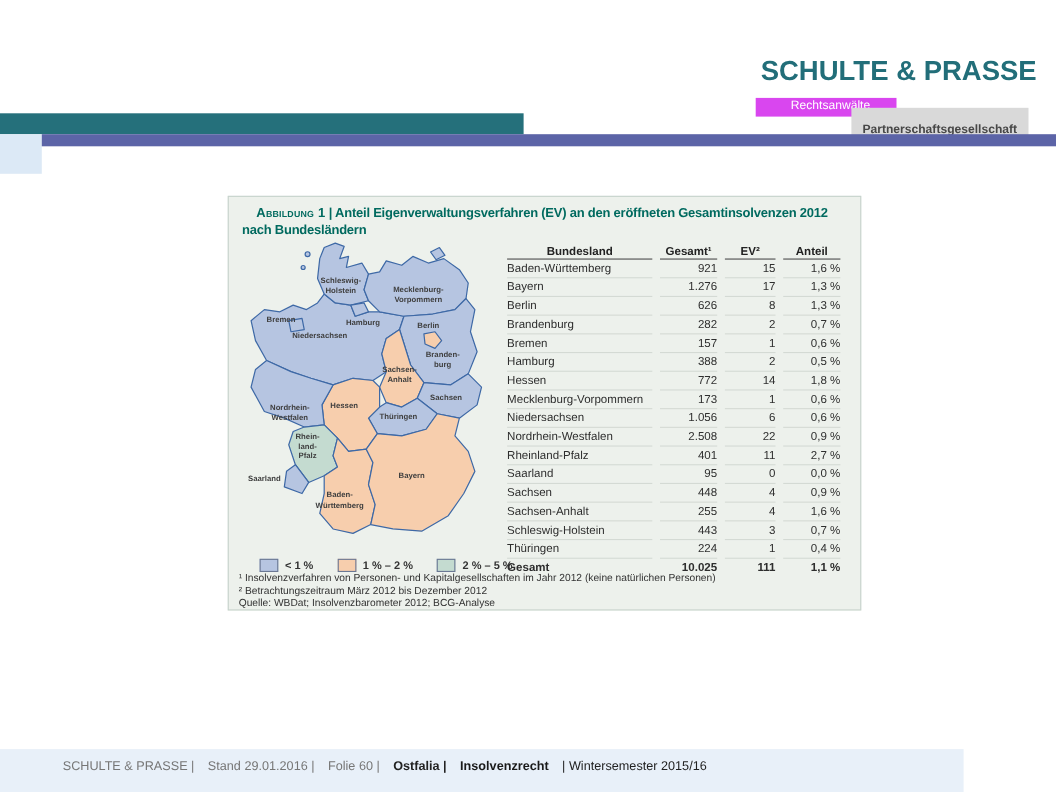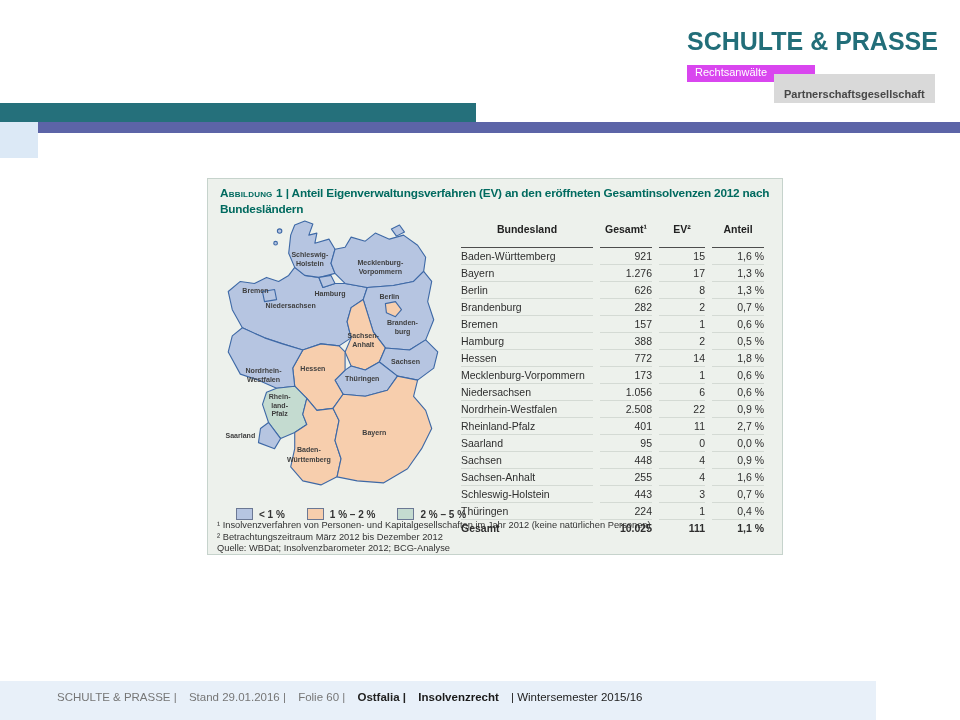--- a/index.html
+++ b/index.html
@@ -1,21 +1,21 @@
 <!DOCTYPE html>
 <html><head>
 <meta charset="utf-8">
 <style>
   html,body { margin:0; padding:0; background:#888; }
   .slide {
     position:relative; width:960px; height:720px; background:#ffffff;
     font-family:"Liberation Sans", sans-serif; overflow:hidden; margin:0 auto;
   }
   
-  .logo { position:absolute; left:687px; top:28px; width:260px; }
+  .logo { position:absolute; left:687px; top:52px; width:260px;text-align:center; }
   .logo-title { color:#226e79; font-weight:bold; font-size:25px; letter-spacing:0px; line-height:26px; white-space:nowrap; }
   .logo-tag1 {
     position:absolute; left:0px; top:37px; width:128px; box-sizing:border-box;
     background:#d946ef; color:#ffffff; font-weight:normal; font-size:11px;
     padding:1px 0 4px 8px; white-space:nowrap;
   }
   .logo-tag2 {
     position:absolute; left:87px; top:46px; background:#d9d9d9; color:#474747;
     font-weight:bold; font-size:11px; padding:14px 10px 3px; white-space:nowrap;
   }
@@ -25,40 +25,40 @@
   .block-lightblue { position:absolute; left:0; top:122px; width:38px; height:36px; background:#dce9f6; }
   
   .figure {
     position:absolute; left:207px; top:178px; width:576px; height:377px;
     background:#edf1ec; border:1px solid #c6d3cc; box-sizing:border-box; overflow:hidden;
   }
   .fig-title {
     position:absolute; left:12px; top:6px; width:556px;
     color:#006a5f; font-weight:bold; font-size:11.8px; letter-spacing:-0.2px; line-height:16px;
   }
-  .fig-title .sc { font-variant:small-caps; letter-spacing:0.2px; }
+  .fig-title .sc { font-variant:small-caps; letter-spacing:0.2px;margin-left:13px; }
   .map-svg { position:absolute; left:10px; top:40px; }
   .map-svg path, .map-svg circle { stroke:#3e69a6; stroke-width:1.1; stroke-linejoin:round; }
   .map-svg .lt1  { fill:#b6c5e1; }
   .map-svg .b12  { fill:#f7cead; }
   .map-svg .b25  { fill:#c4dbd0; }
   .map-svg text  { font-family:"Liberation Sans",sans-serif; font-size:7px; font-weight:bold; fill:#3f3f3f; stroke:none; }
   
   .legend { position:absolute; left:28px; top:329px; display:flex; align-items:center; font-size:10px; font-weight:bold; color:#333; }
   .legend .sw { width:15px; height:10px; border:1px solid #6b7894; margin-right:6px; }
   .legend .sw.lt1 { background:#b6c5e1; }
   .legend .sw.b12 { background:#f7cead; }
   .legend .sw.b25 { background:#c4dbd0; }
   .legend .item { display:flex; align-items:center; margin-right:22px; }
   
   .footnotes { position:absolute; left:9px; top:341px; font-size:9.3px; color:#333; line-height:11.5px; }
   
   .ev-table { position:absolute; left:246px; top:42px; }
   .ev-table table { border-collapse:separate; border-spacing:7px 0; font-size:10.5px; color:#2e2e2e; }
-  .ev-table th { font-weight:bold; color:#222; border-bottom:1.5px solid #4d4d4d; padding:2px 0 12px; text-align:center; white-space:nowrap; }
+  .ev-table th { font-weight:bold; color:#222; border-bottom:1.5px solid #4d4d4d; padding:2px 0 0; text-align:center; white-space:nowrap; }
   .ev-table td { border-bottom:1px solid #d4dad4; padding:2px 0 2px; white-space:nowrap; }
   .ev-table td.name { text-align:left; width:132px; }
   .ev-table td.num  { text-align:right; }
   .ev-table .w-gesamt { width:52px; }
   .ev-table .w-ev     { width:46px; }
   .ev-table .w-anteil { width:52px; }
   .ev-table tr.total td { font-weight:bold; border-bottom:none; }
   
   .footer { position:absolute; left:0; top:681px; width:876px; height:39px; background:#e8f0f9; }
   .footer-text { position:absolute; left:57px; top:10px; font-size:11.5px; color:#767676; white-space:nowrap; }

